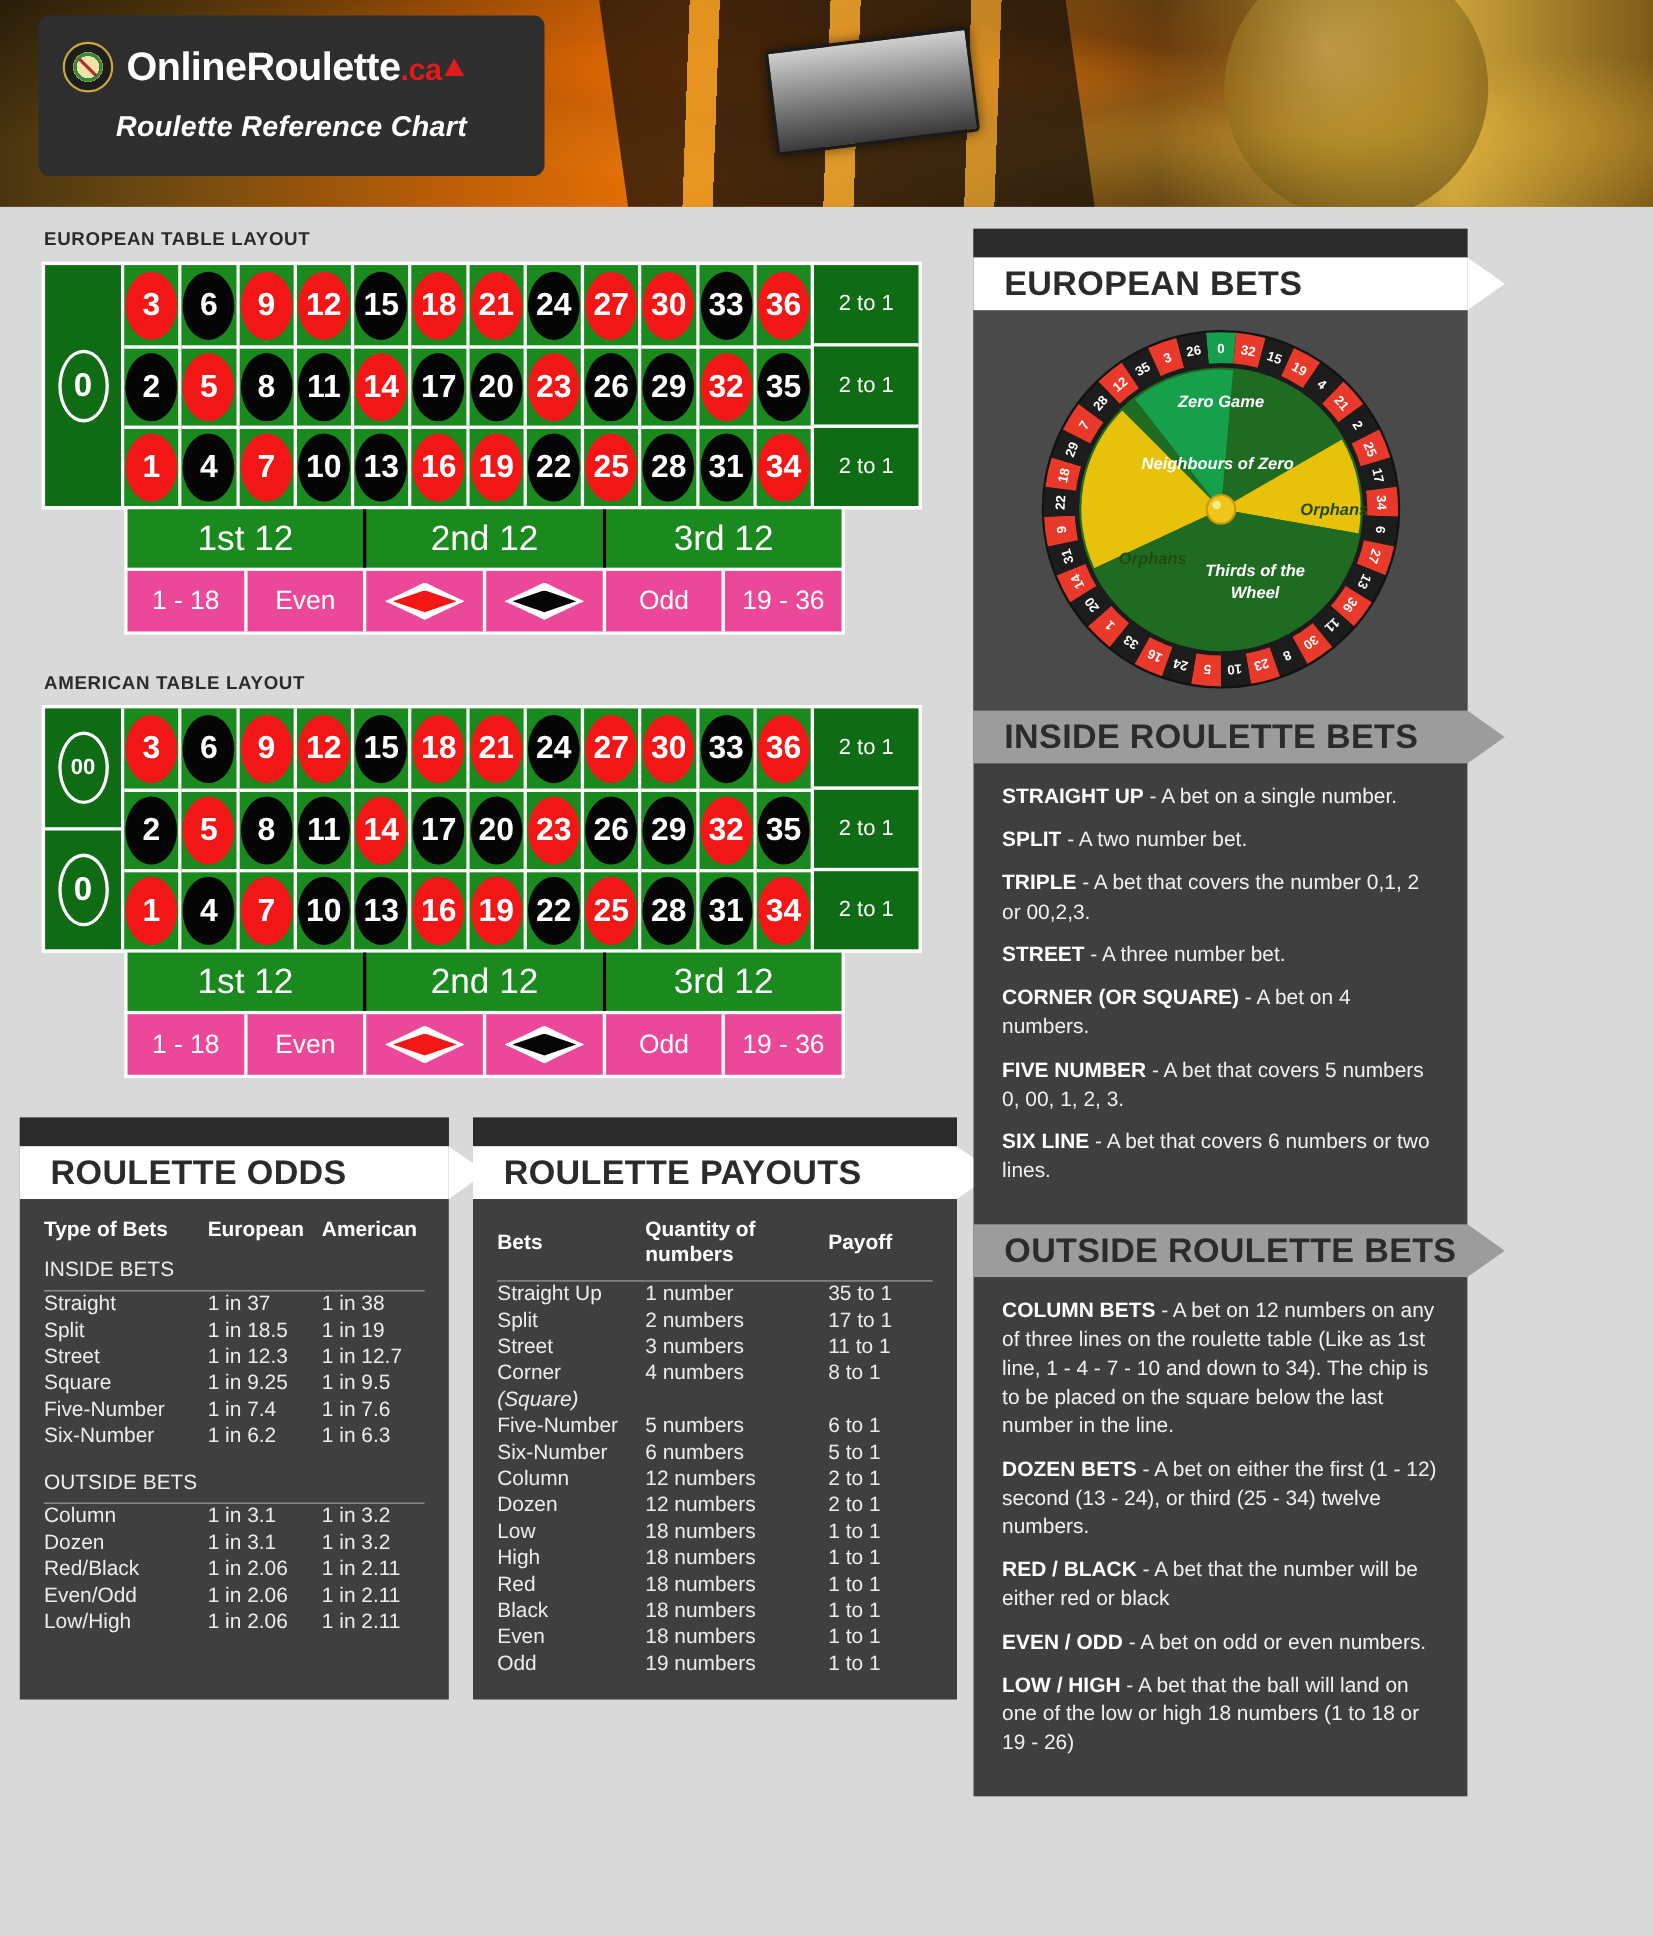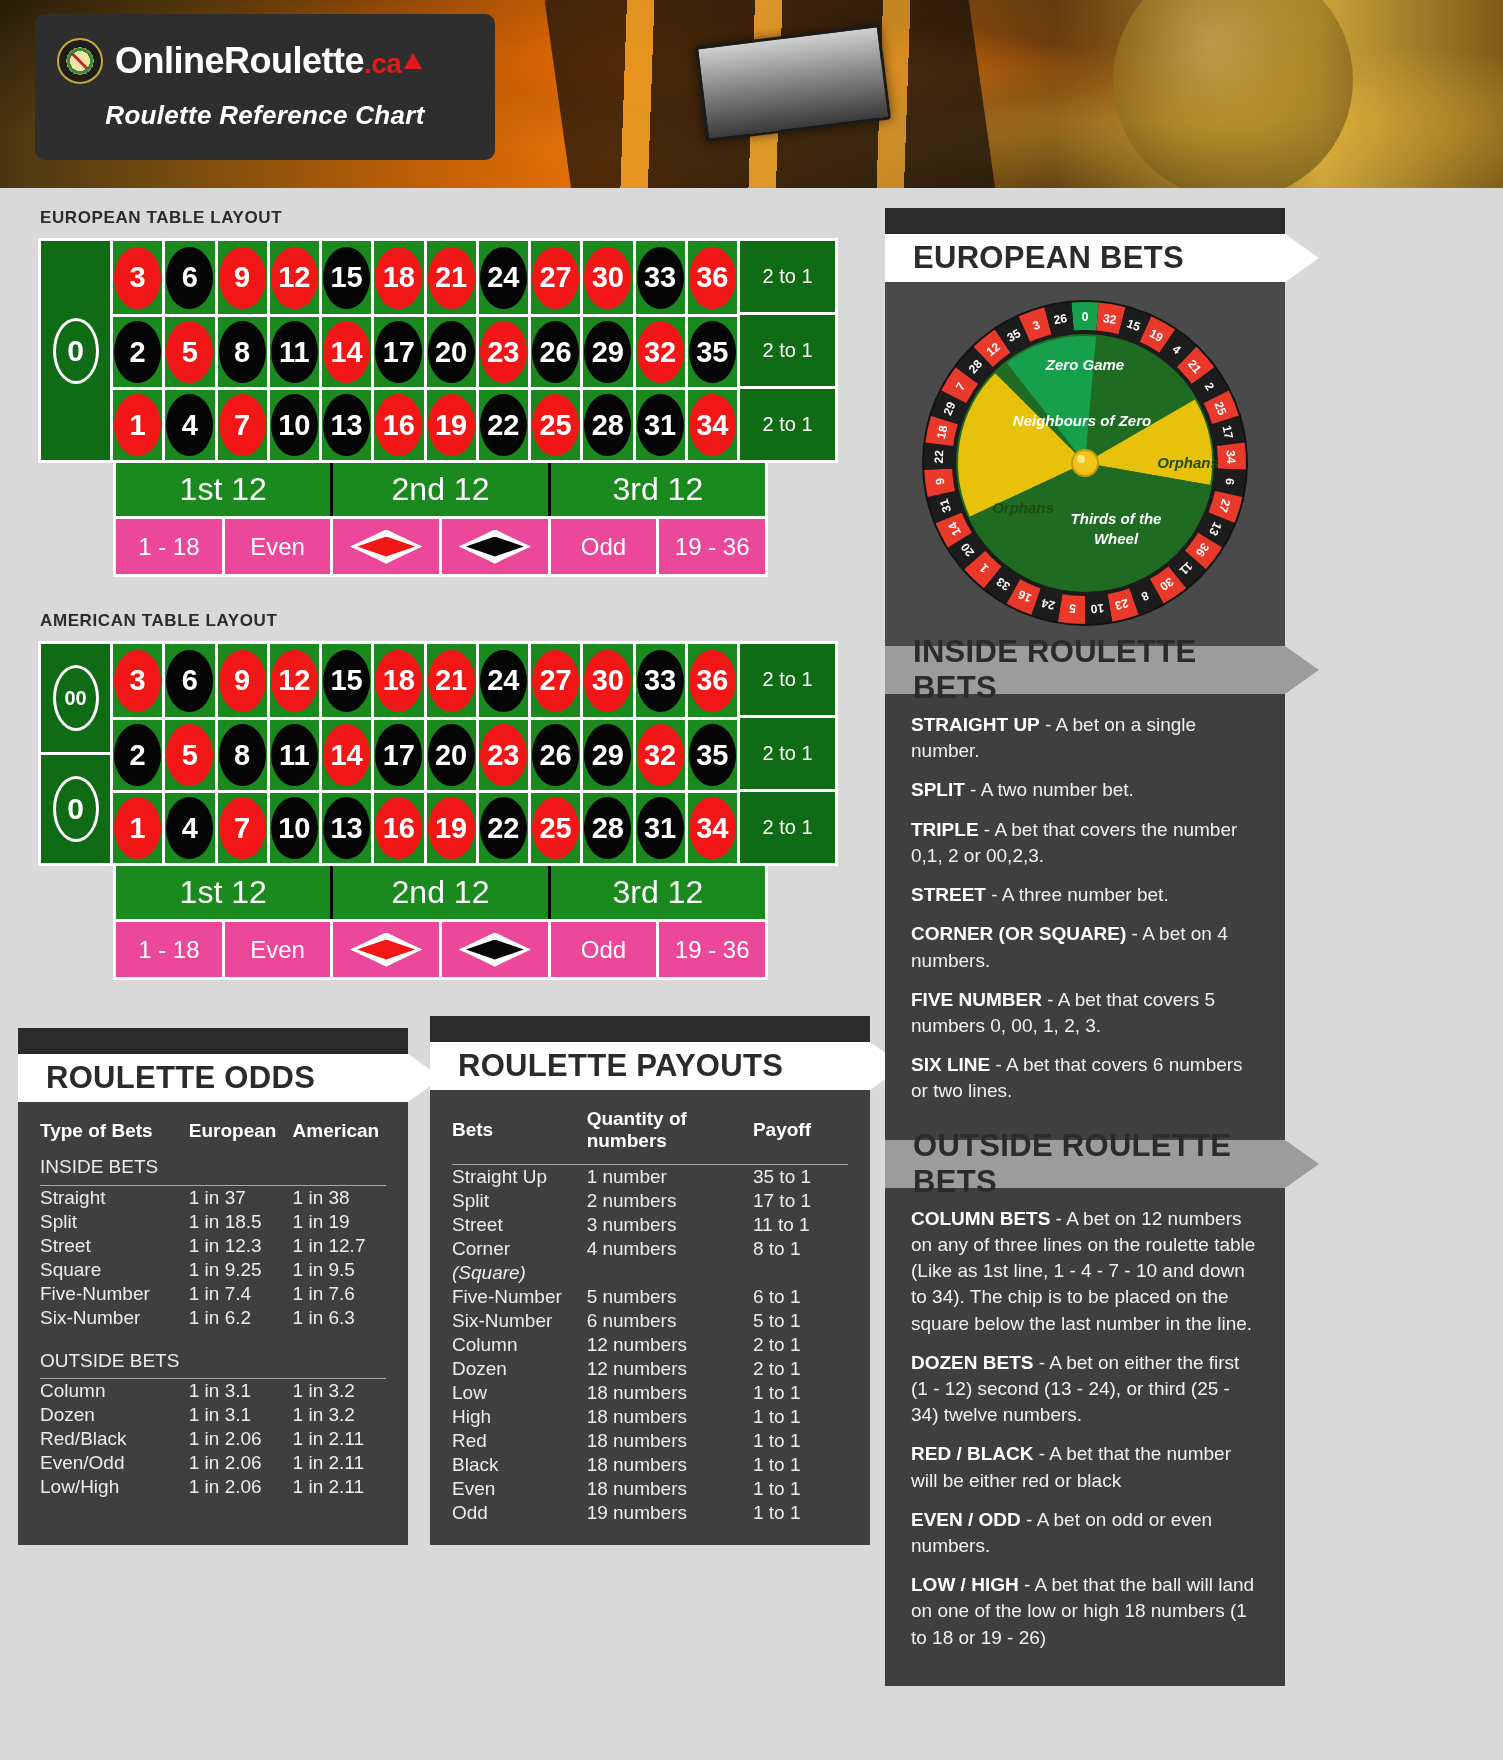--- a/index.html
+++ b/index.html
@@ -190,35 +190,35 @@
     width:0; height:0;
     border-top:24px solid transparent;
     border-bottom:24px solid transparent;
     border-left:34px solid #ffffff;
   }
   .banner.grey { background:#9c9c9c; }
   .banner.grey .arrow { border-left-color:#9c9c9c; }
 
   
   .right-panel {
-    margin-left:5px; width:400px; background:#3f3f3f;
+    margin-left:5px; width:449px; background:#3f3f3f;
     position:relative;
   }
   .wheel-area { background:#4a4a4a; padding:16px 0 18px 0; display:flex; justify-content:center; }
 
   .wheel { position:relative; width:330px; height:330px; }
   .wheel svg { display:block; }
 
   .bets-body { padding:18px 26px 22px 26px; color:#f0f0f0; }
   .bet-item { font-size:19px; line-height:1.38; margin-bottom:13px; }
   .bet-item b { color:#ffffff; font-weight:bold; }
 
   
   .bottom-row { display:flex; gap:22px; margin-left:18px; }
-  .odds-panel { width:390px; background:#3f3f3f;margin-top:12px; }
+  .odds-panel { width:390px; background:#3f3f3f; }
   .payout-panel { width:440px; background:#3f3f3f; }
   .tbl-body { padding: 14px 22px 20px 22px; color:#f2f2f2; }
   table.data { width:100%; border-collapse:collapse; font-size:19px; }
   table.data th {
     text-align:left; font-weight:bold; font-size:19px; color:#ffffff;
     padding: 4px 0 6px 0;
   }
   table.data td { padding: 1px 0; color:#ececec; font-size:19px; }
   .grp-head { font-size:19px; font-weight:normal; color:#ffffff; padding-top:8px !important; }
   .rule td { border-bottom:1px solid #a8a8a8; padding:0; height:6px; }

